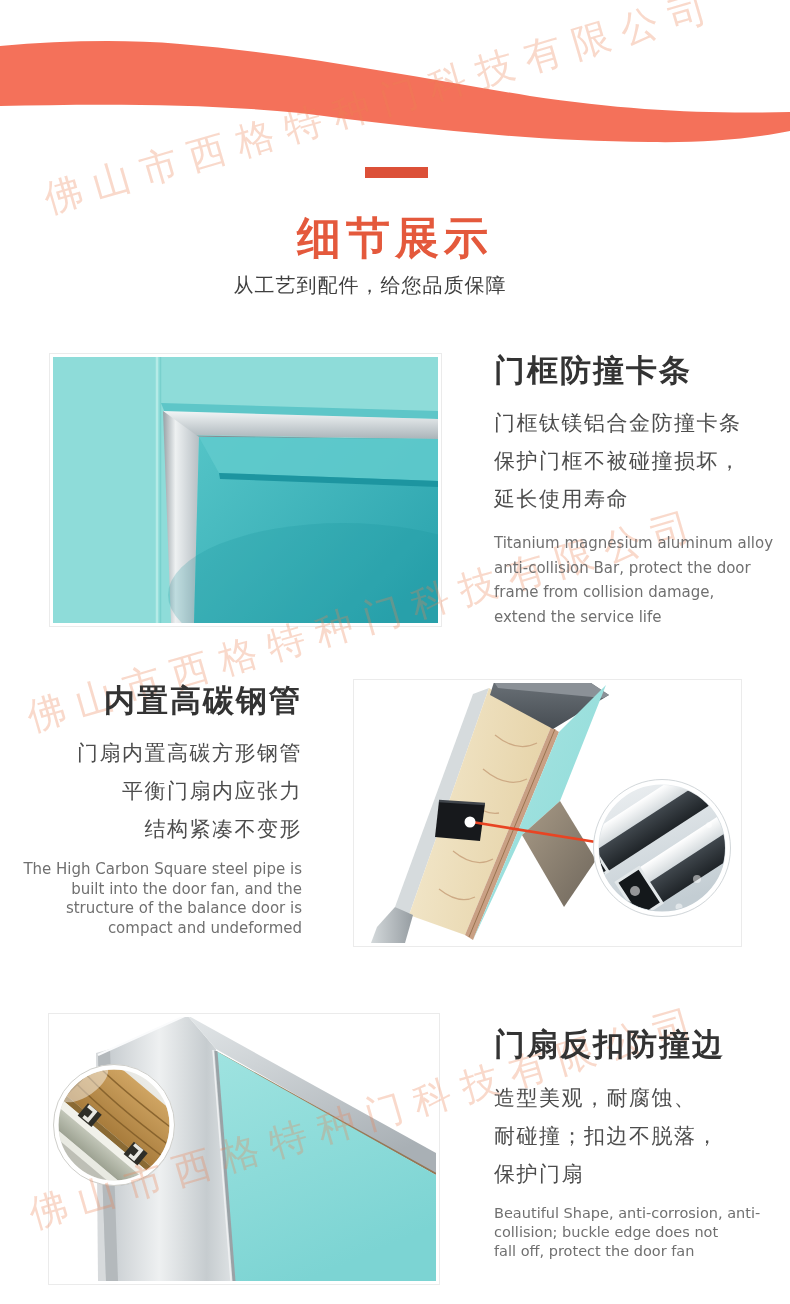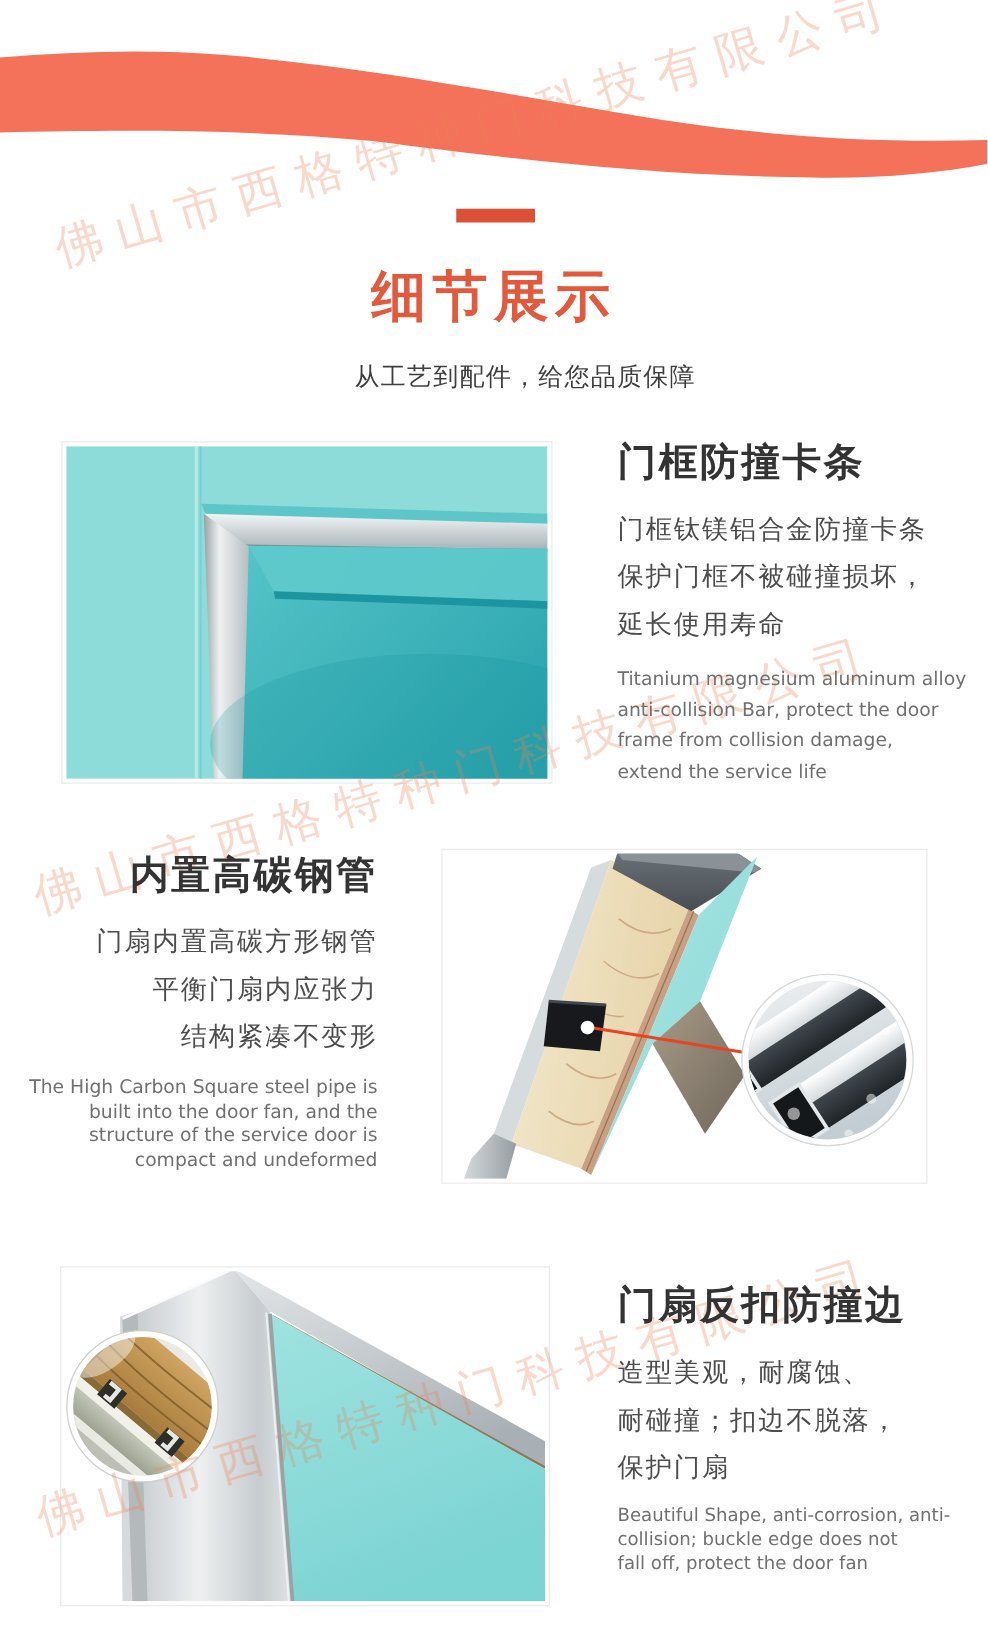--- a/index.html
+++ b/index.html
@@ -11,22 +11,22 @@
   .wm{position:absolute;z-index:3;white-space:nowrap;pointer-events:none;
       font-size:38px;letter-spacing:12px;font-weight:400;color:rgba(234,128,82,0.30);
       transform:rotate(-16.3deg);transform-origin:0 50%;line-height:38px;}
   .wm1{left:45px;top:181px;}
   .wm2{left:28px;top:699px;}
   .wm3{left:30px;top:1196px;}
   
   .accent-bar{position:absolute;left:365px;top:167px;width:63px;height:11px;background:#DC5038;z-index:4;}
   .page-title{position:absolute;left:0;top:212px;width:790px;margin:0;text-align:center;
       font-size:44px;line-height:1.2;font-weight:700;color:#E4593C;letter-spacing:5px;z-index:4;}
-  .page-subtitle{position:absolute;left:0;top:272px;width:740px;margin:16px;text-align:center;
-      font-size:20px;line-height:1.3;color:#3f3f3f;letter-spacing:1px;z-index:4;padding-left:34px;}
+  .page-subtitle{position:absolute;left:0;top:272px;width:740px;margin:0;text-align:center;
+      font-size:20px;line-height:1.3;color:#3f3f3f;letter-spacing:1px;z-index:4;}
   
   .sec-text{position:absolute;width:300px;z-index:4;}
   .sec-text h2{margin:0;font-size:31px;line-height:36px;font-weight:700;color:#333333;letter-spacing:2px;}
   .sec-text .zh{margin:16px 0 0;font-size:21px;line-height:38px;color:#4d4d4d;
       letter-spacing:1.5px;white-space:pre-line;}
   .sec-text .en{margin:13px 0 0;font-size:15px;line-height:24.5px;color:#707070;white-space:pre-line;}
   #sec1-text{left:494px;top:352px;}
   #sec2-text{right:488px;top:682px;text-align:right;}
   #sec2-text .zh{margin-top:16px;}
   #sec2-text .en{margin-top:12px;line-height:19.5px;}
@@ -101,21 +101,21 @@
 extend the service life</p>
   </div>
 
   <div class="sec-text" id="sec2-text">
     <h2>内置高碳钢管</h2>
     <p class="zh">门扇内置高碳方形钢管
 平衡门扇内应张力
 结构紧凑不变形</p>
     <p class="en">The High Carbon Square steel pipe is
 built into the door fan, and the
-structure of the service door is
+structure of the balance door is
 compact and undeformed</p>
   </div>
   <div class="photo" id="img2">
     <svg width="381" height="260" viewBox="0 0 381 260">
       <defs>
         <linearGradient id="i2cap" x1="0" y1="0" x2="0" y2="1">
           <stop offset="0" stop-color="#6b7278"></stop>
             <stop offset="1" stop-color="#474d53"></stop>
         </linearGradient>
         <linearGradient id="i2wood" x1="0" y1="0" x2="1" y2="0.3">

